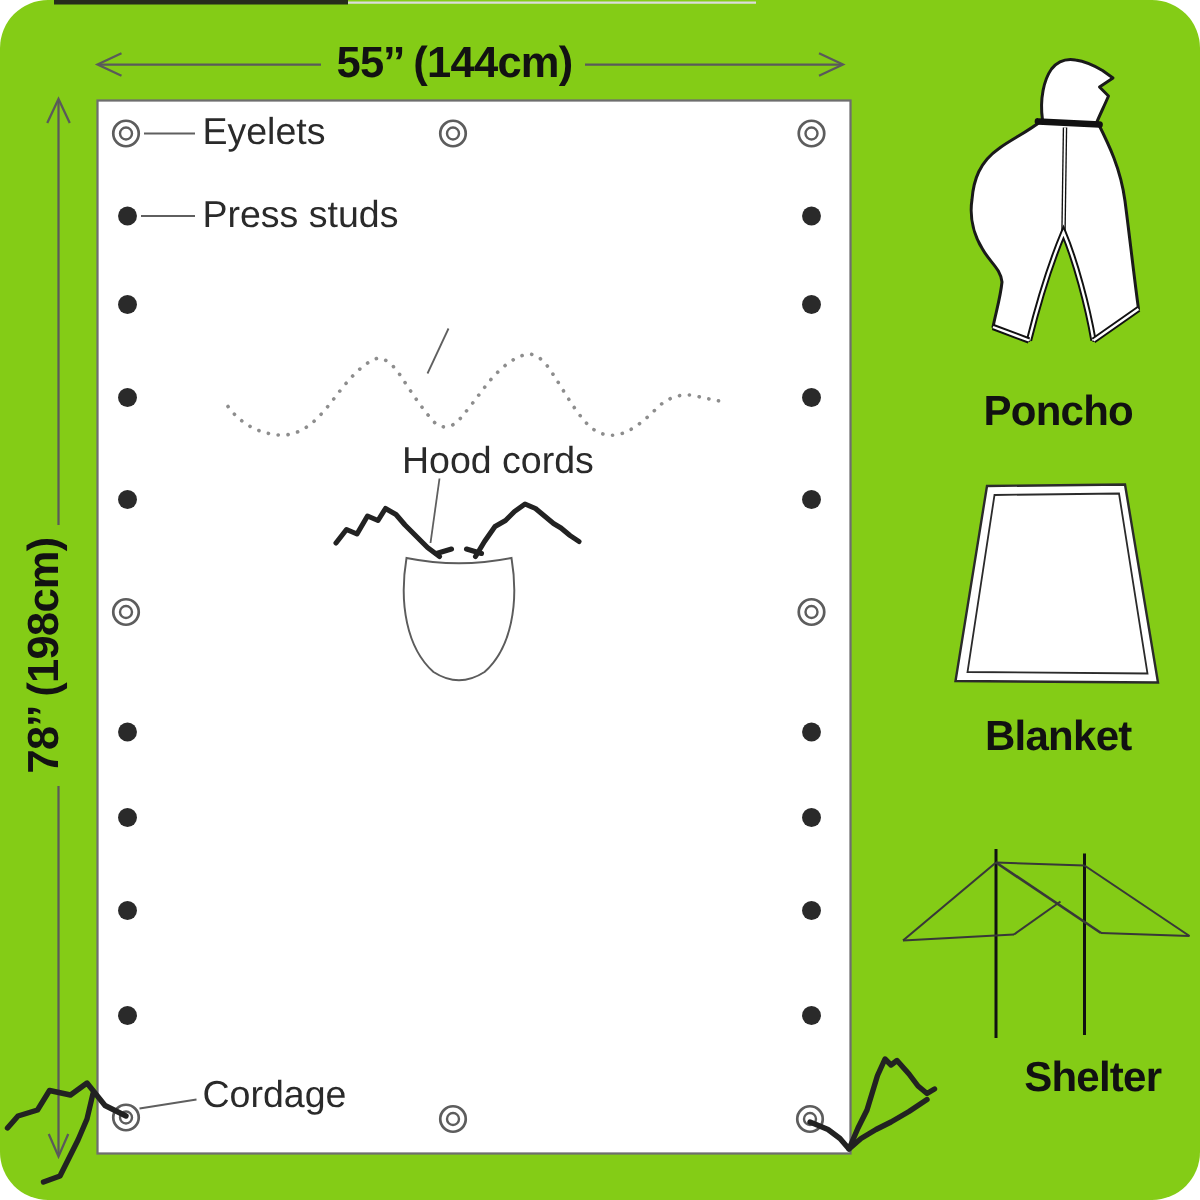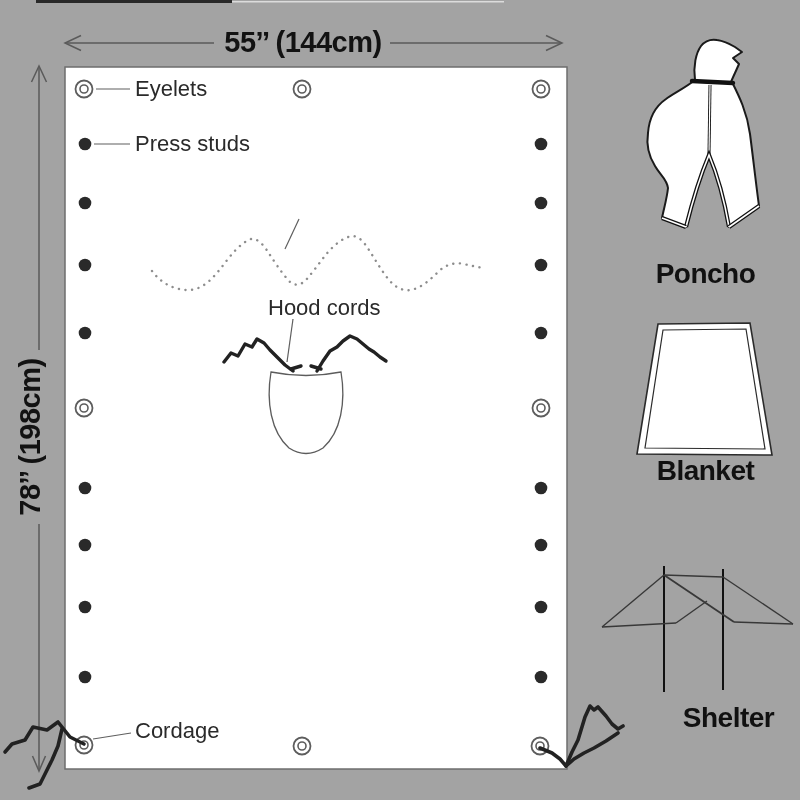--- a/index.html
+++ b/index.html
@@ -1,28 +1,28 @@
 <!DOCTYPE html>
 <html><head>
 <meta charset="utf-8">
 <style>
   html,body{margin:0;padding:0;background:#ffffff;}
   .canvas{
-    position:relative;width:800px;height:800px;background:#a3a3a3;overflow:hidden;
-    font-family:"Liberation Sans", sans-serif;color:#1f1f1f;
+    position:relative;width:800px;height:800px;background:#84cc16;overflow:hidden;
+    font-family:"Liberation Sans", sans-serif;color:#1f1f1f;border-radius:32px;
   }
   .canvas svg{position:absolute;left:0;top:0;}
   .dim-label{
     position:absolute;font-weight:bold;font-size:29px;letter-spacing:-0.5px;
     color:#121212;white-space:nowrap;
   }
   .dim-label.h{left:219px;top:26px;width:168px;text-align:center;}
   .dim-label.v{left:30px;top:437px;transform:translate(-50%,-50%) rotate(-90deg);}
   .ann{
-    position:absolute;font-size:22px;line-height:21px;color:#2a2a2a;white-space:nowrap;
+    position:absolute;font-size:25px;line-height:21px;color:#2a2a2a;white-space:nowrap;
   }
   .vlabel{
     position:absolute;width:185px;text-align:center;font-weight:bold;font-size:28px;
     line-height:37px;color:#111111;letter-spacing:-0.5px;
   }
   .vline{display:block;}
 </style>
 </head>
 <body>
 
@@ -166,20 +166,20 @@
   <div class="dim-label v">78’’ (198cm)</div>
 
   <div class="ann" style="left:135px;top:78px">Eyelets</div>
   <div class="ann" style="left:135px;top:133px">Press studs</div>
   <div class="ann" style="left:268px;top:297px">Hood cords</div>
   <div class="ann" style="left:135px;top:720px">Cordage</div>
 
   <div class="vlabel" style="left:613px;top:255px">
     <span class="vline">Poncho</span>
   </div>
-  <div class="vlabel" style="left:613px;top:452px">
+  <div class="vlabel" style="left:613px;top:472px">
     <span class="vline">Blanket</span>
   </div>
   <div class="vlabel" style="left:636px;top:699px">
     <span class="vline">Shelter</span>
   </div>
 
 </div>
 
 </body></html>

